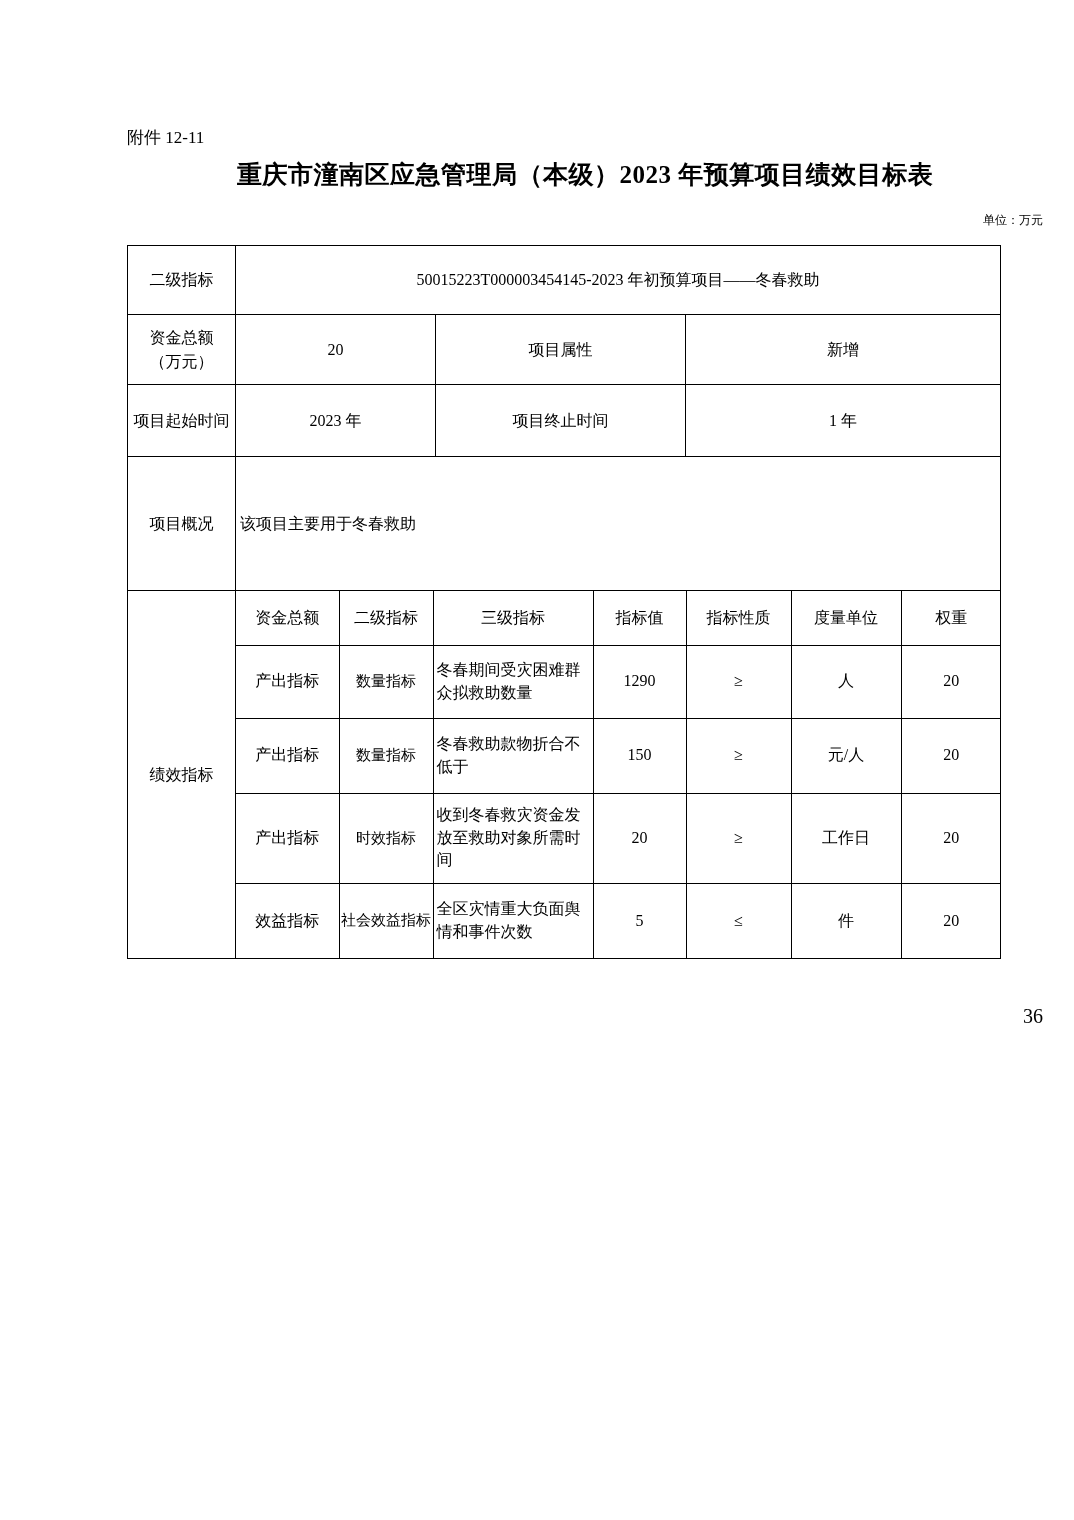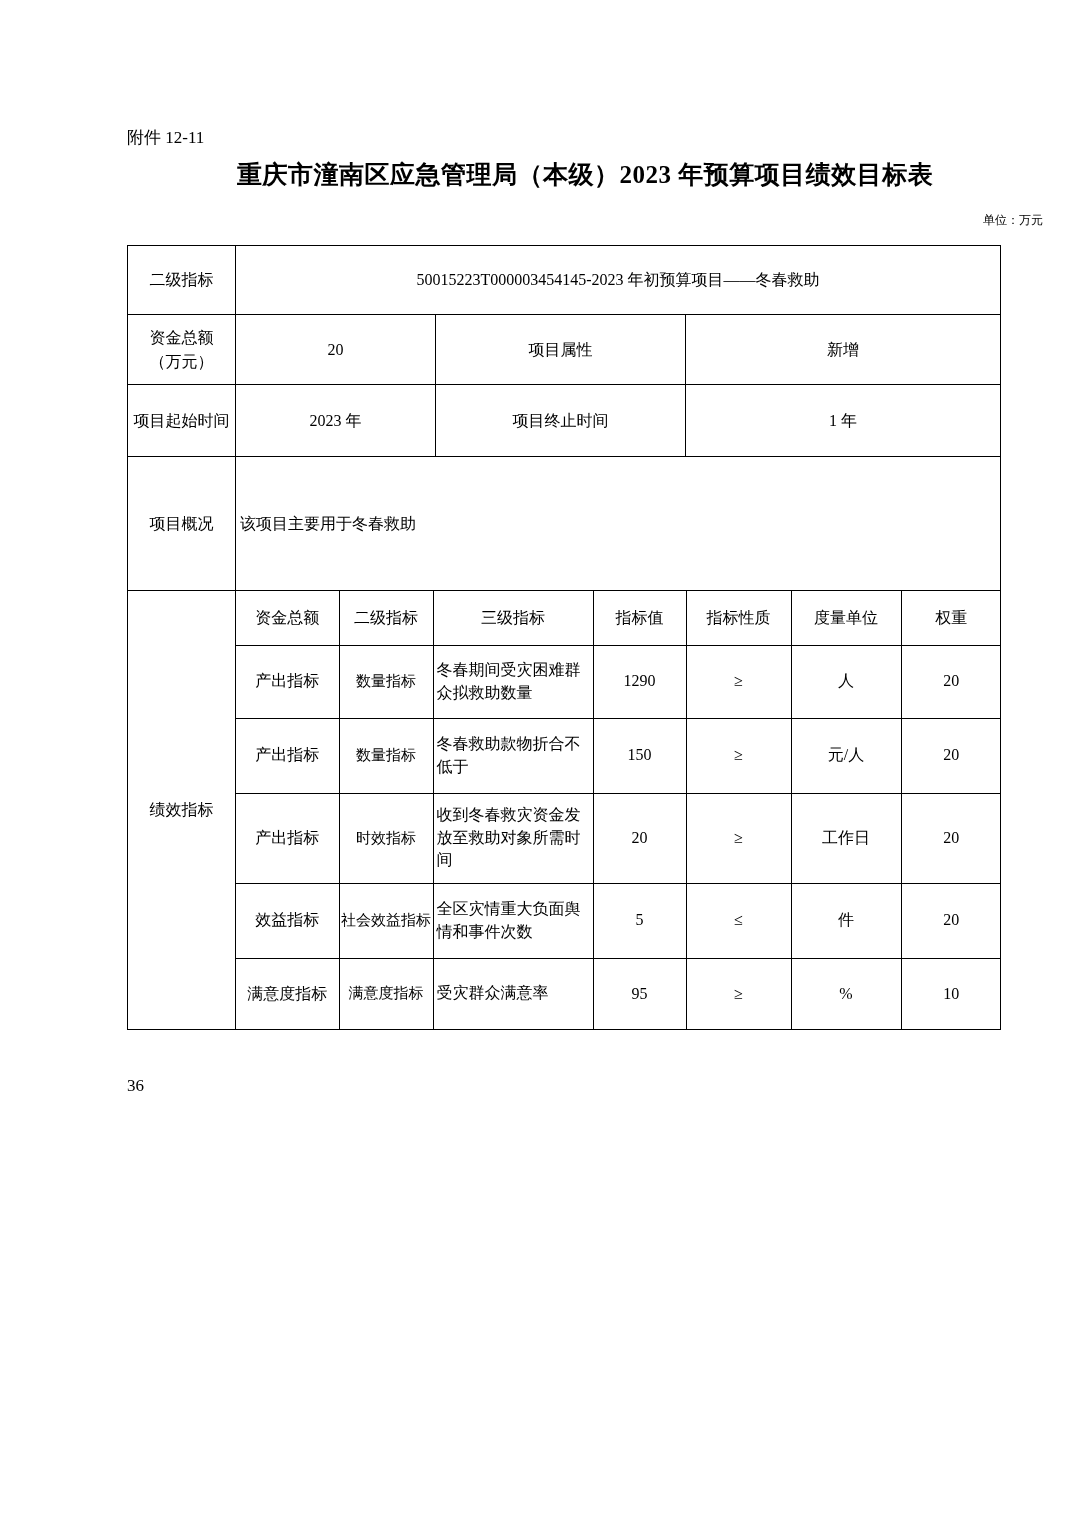--- a/index.html
+++ b/index.html
@@ -81,22 +81,22 @@
   table.inner td:first-child { border-left: none; }
   table.inner td:last-child { border-right: none; }
   table.inner td.l2 { font-size: 15px; padding: 2px 0; }
   table.inner td.l3 {
     text-align: left;
     padding: 2px 3px;
     line-height: 1.42;
   }
   .page-number {
     margin-top: 46px;
-    text-align: left;
-    font-size: 17px;
+    text-align: right;
+    font-size: 20px;
   }
 </style>
 </head>
 <body>
 
 <div class="page">
 
   <div class="attachment">附件 12-11</div>
 
   <h1 class="title">重庆市潼南区应急管理局（本级）2023 年预算项目绩效目标表</h1>
@@ -184,29 +184,20 @@
               </tr>
               <tr style="height:75px">
                 <td>效益指标</td>
                 <td class="l2">社会效益指标</td>
                 <td class="l3">全区灾情重大负面舆情和事件次数</td>
                 <td>5</td>
                 <td>≤</td>
                 <td>件</td>
                 <td>20</td>
               </tr>
-              <tr style="height:71px">
-                <td>满意度指标</td>
-                <td class="l2">满意度指标</td>
-                <td class="l3">受灾群众满意率</td>
-                <td>95</td>
-                <td>≥</td>
-                <td>%</td>
-                <td>10</td>
-              </tr>
             </tbody>
           </table>
         </td>
       </tr>
     </tbody>
   </table>
 
   <div class="page-number">36</div>
 
 </div>

